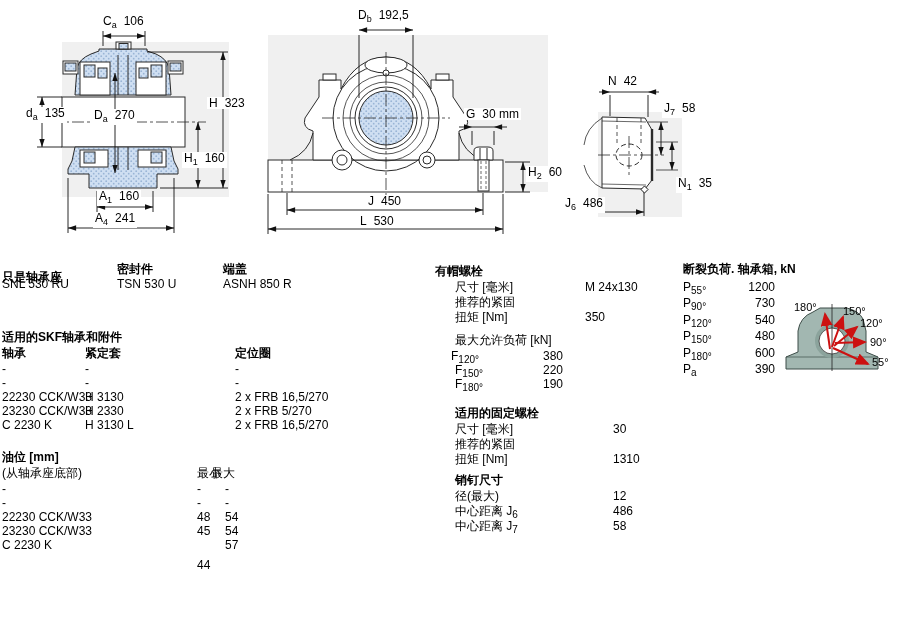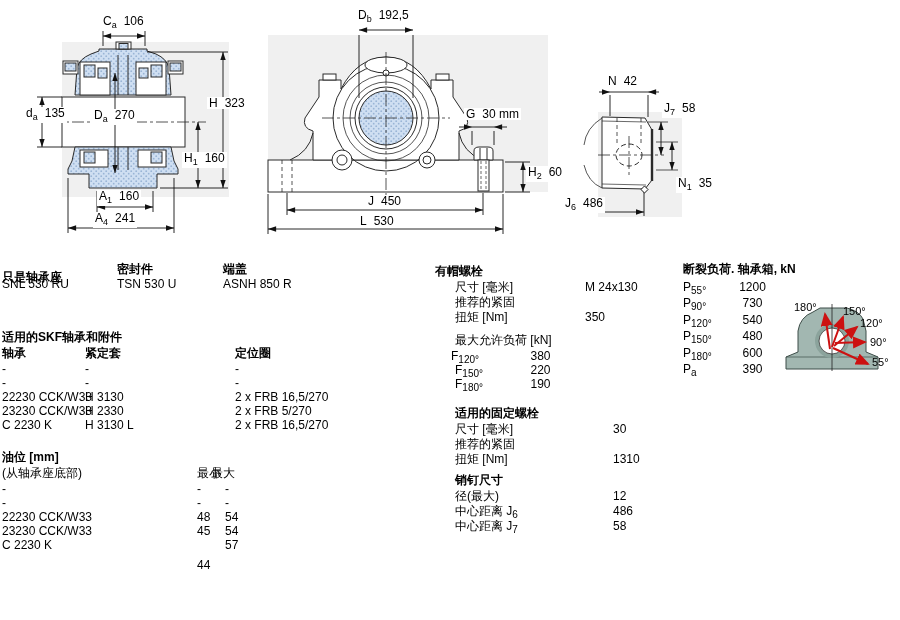--- a/index.html
+++ b/index.html
@@ -4,21 +4,21 @@
 <style>
   html,body{margin:0;padding:0;}
   body{
     width:900px;height:620px;position:relative;background:#fff;
     font-family:"Liberation Sans",sans-serif;font-size:12px;color:#000;
     overflow:hidden;
   }
   svg{position:absolute;left:0;top:0;}
   .t{position:absolute;white-space:nowrap;line-height:13px;}
   .b{font-weight:bold;}
-  .num{position:absolute;width:45px;text-align:center;white-space:nowrap;line-height:13px;}
+  .num{position:absolute;width:45px;text-align:right;white-space:nowrap;line-height:13px;}
   .dim{position:absolute;white-space:nowrap;background:#fff;padding:0 2px;line-height:12px;font-size:12px;}
   .dim sub{font-size:9px;}
   .dimval{margin-left:7px;}
   .ang{position:absolute;white-space:nowrap;font-size:11px;line-height:11px;}
 </style>
 </head>
 <body>
 
 <svg width="900" height="620" viewBox="0 0 900 620">
   <defs>

